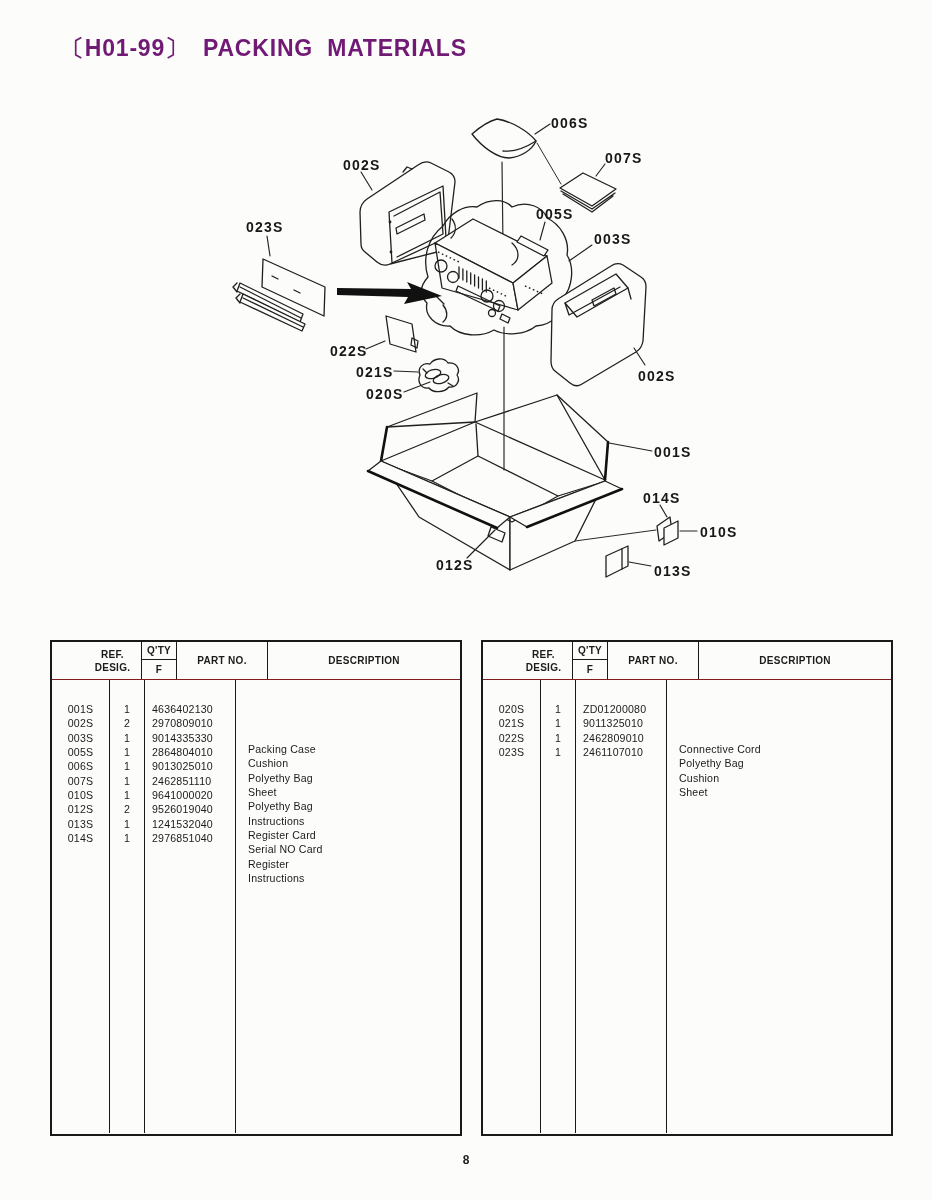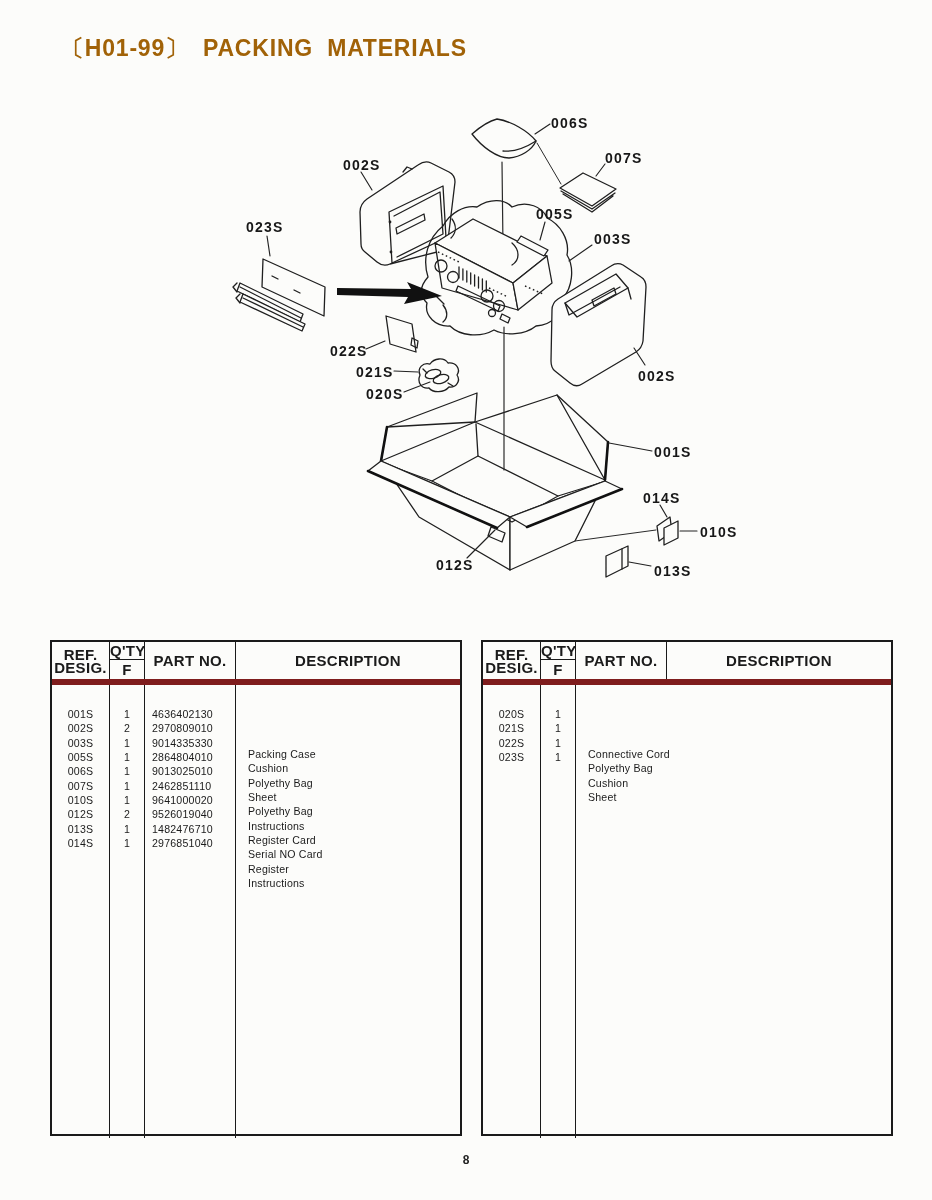--- a/index.html
+++ b/index.html
@@ -1,38 +1,38 @@
 <!DOCTYPE html>
 <html><head>
 <meta charset="utf-8">
 <style>
   html,body{margin:0;padding:0;background:#e9e9e7;}
   .page{position:relative;width:932px;height:1200px;background:#fcfcfa;overflow:hidden;
         font-family:"Liberation Sans","DejaVu Sans",sans-serif;color:#1b1b1b;}
   .title{position:absolute;left:61px;top:33px;font-size:23px;font-weight:700;
-         letter-spacing:.8px;word-spacing:7px;color:#a16207;white-space:nowrap;}
+         letter-spacing:.8px;word-spacing:7px;color:#701a75;white-space:nowrap;}
   .pageno{position:absolute;left:0;top:1153px;width:932px;text-align:center;
           font-size:12px;font-weight:700;color:#222;}
   svg.diagram{position:absolute;left:0;top:0;}
   svg .ln{stroke:#2a2a2a;stroke-width:1.2;fill:none;stroke-linecap:round;}
   svg .thin{stroke-width:1;}
   svg .sh{stroke:#1f1f1f;stroke-width:1.3;fill:none;stroke-linejoin:round;stroke-linecap:round;}
   svg .wh{stroke:#1f1f1f;stroke-width:1.3;fill:#fcfcfa;stroke-linejoin:round;stroke-linecap:round;}
   svg .hv{stroke:#111;stroke-width:2.6;fill:none;stroke-linecap:round;}
   svg .blk{fill:#111;stroke:none;}
   svg .lead{stroke:#222;stroke-width:1.15;fill:none;stroke-linecap:round;}
   svg .dash{stroke:#1f1f1f;stroke-width:1.4;fill:none;stroke-dasharray:1.6 2.7;}
   svg .plbl{font:700 14px "Liberation Sans","DejaVu Sans",sans-serif;letter-spacing:1.2px;fill:#171717;}
   svg .dot{fill:#1f1f1f;stroke:none;}
   
   .ptable{position:absolute;top:640px;height:496px;width:412px;border:2px solid #1a1a1a;
           box-sizing:border-box;background:transparent;}
   .pt-left{left:50px;} .pt-right{left:481px;}
-  .thead{display:flex;height:37px;border-bottom:6px solid #7f1d1d;font-weight:700;
-         font-size:15px;letter-spacing:.3px;}
+  .thead{display:flex;height:37px;border-bottom:1px solid #7f1d1d;font-weight:700;
+         font-size:10px;letter-spacing:.3px;padding-left:32px;}
   .hc{border-right:1.2px solid #1a1a1a;display:flex;flex-direction:column;
       align-items:center;justify-content:center;box-sizing:border-box;}
   .hc:last-child{border-right:none;}
   .hc-ref{width:58px;line-height:13px;}
   .hc-qty{width:35px;justify-content:flex-start;}
   .hc-qty .qt{height:18px;width:100%;text-align:center;line-height:17px;
               border-bottom:1.2px solid #1a1a1a;box-sizing:border-box;}
   .hc-qty .qf{flex:1;display:flex;align-items:center;}
   .hc-part{width:91px;} .hc-desc{flex:1;text-align:right;}
   .tbody{display:flex;height:calc(100% - 39px);font-size:10.6px;letter-spacing:.2px;}
@@ -252,21 +252,21 @@
         </div>
       <div class="tcol tc-part">
           <div class="tcell">4636402130</div>
           <div class="tcell">2970809010</div>
           <div class="tcell">9014335330</div>
           <div class="tcell">2864804010</div>
           <div class="tcell">9013025010</div>
           <div class="tcell">2462851110</div>
           <div class="tcell">9641000020</div>
           <div class="tcell">9526019040</div>
-          <div class="tcell">1482476710</div>
+          <div class="tcell">1241532040</div>
           <div class="tcell">2976851040</div>
         </div>
       <div class="tcol tc-desc">
           <div class="tcell">Packing Case</div>
           <div class="tcell">Cushion</div>
           <div class="tcell">Polyethy Bag</div>
           <div class="tcell">Sheet</div>
           <div class="tcell">Polyethy Bag</div>
           <div class="tcell">Instructions</div>
           <div class="tcell">Register Card</div>
@@ -296,20 +296,26 @@
           <div class="tcell">021S</div>
           <div class="tcell">022S</div>
           <div class="tcell">023S</div>
         </div>
       <div class="tcol tc-qty">
           <div class="tcell">1</div>
           <div class="tcell">1</div>
           <div class="tcell">1</div>
           <div class="tcell">1</div>
         </div>
+      <div class="tcol tc-part">
+          <div class="tcell">ZD01200080</div>
+          <div class="tcell">9011325010</div>
+          <div class="tcell">2462809010</div>
+          <div class="tcell">2461107010</div>
+        </div>
       <div class="tcol tc-desc">
           <div class="tcell">Connective Cord</div>
           <div class="tcell">Polyethy Bag</div>
           <div class="tcell">Cushion</div>
           <div class="tcell">Sheet</div>
         </div>
     </div>
   </div>
 
   <div class="pageno">8</div>

